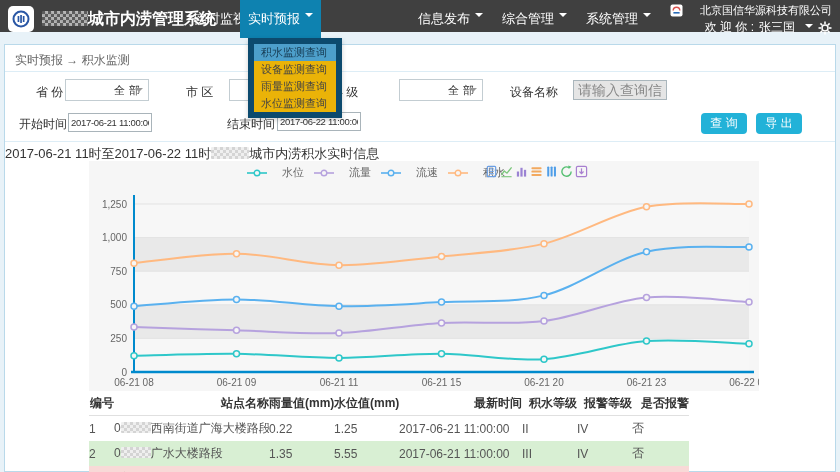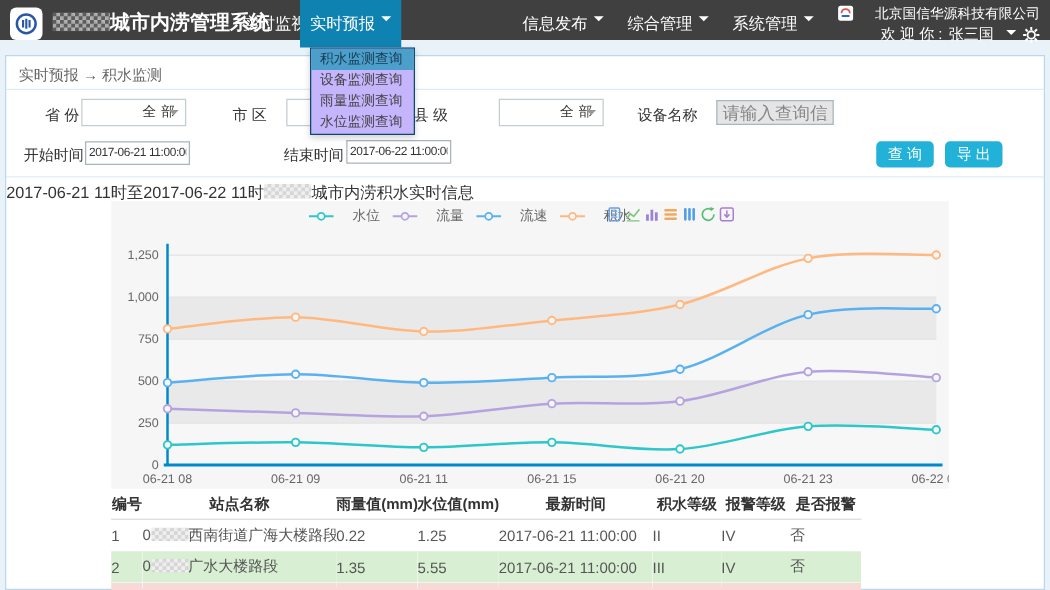--- a/index.html
+++ b/index.html
@@ -13,21 +13,21 @@
   .topbar{position:absolute;left:0;top:0;width:840px;height:32px;background:#404040;z-index:5;}
   .logo-box{position:absolute;left:8px;top:6px;width:26px;height:26px;background:#fff;border-radius:5px;display:flex;align-items:center;justify-content:center;}
   .app-title{position:absolute;left:42px;top:0;height:38px;line-height:38px;color:#fff;font-size:16px;font-weight:bold;white-space:nowrap;}
   .nav-item{position:absolute;top:0;height:38px;line-height:38px;padding:0 8px;color:#fff;font-size:13px;white-space:nowrap;cursor:pointer;}
   .nav-item.active{background:#0e82b0;}
   .caret{display:inline-block;width:0;height:0;border:4px solid transparent;border-top-color:#fff;margin-left:5px;vertical-align:2px;}
   .hdr-right{position:absolute;right:8px;top:0;height:38px;color:#fff;text-align:right;}
   .company-line{position:absolute;right:0;top:3px;font-size:11px;white-space:nowrap;display:flex;align-items:center;gap:17px;}
   .welcome-line{position:absolute;right:0;top:19px;font-size:12px;white-space:nowrap;display:flex;align-items:center;gap:5px;}
   
-  .dropdown{position:absolute;left:248px;top:38px;width:82px;background:#c4b5fd;border:1px solid #0c4a6e;box-shadow:0 2px 5px rgba(0,0,0,.18);z-index:20;}
+  .dropdown{position:absolute;left:248px;top:38px;width:82px;background:#eab308;border:6px solid #0c4a6e;box-shadow:0 2px 5px rgba(0,0,0,.18);z-index:20;}
   .dropdown .dd-item{height:17px;line-height:17px;padding:0 7px;font-size:11px;color:#444;cursor:pointer;white-space:nowrap;}
   .dropdown .dd-item.active{background:#4d9fcb;color:#163a52;}
   
   .panel{position:absolute;left:4px;top:44px;width:832px;height:428px;box-sizing:border-box;background:#fff;border:1px solid #b9d9ea;z-index:1;}
   .breadcrumb{position:absolute;left:10px;top:7px;font-size:12px;color:#666;}
   .divider{position:absolute;left:0;width:100%;height:0;border-top:1px solid #ddedf6;}
   .flabel{position:absolute;font-size:12px;color:#333;white-space:nowrap;}
   .select{position:absolute;width:84px;height:22px;box-sizing:border-box;border:1px solid #c3cdd2;background:#fff;cursor:pointer;padding-left:40px;}
   .sel-val{display:block;line-height:20px;font-size:11px;color:#333;padding-left:8px;letter-spacing:4px;}
   .sel-caret{position:absolute;right:5px;top:8px;width:0;height:0;border:4px solid transparent;border-top-color:#999;}
@@ -39,21 +39,21 @@
   
   .chart-box{position:absolute;left:84px;top:116px;width:670px;height:230px;background:#f6f6f6;}
   .legend{position:absolute;left:158px;top:4px;display:flex;gap:10px;align-items:center;}
   .legend-item{display:inline-flex;align-items:center;gap:15px;font-size:11px;color:#666;cursor:pointer;}
   .toolbox{position:absolute;left:396px;top:4px;display:flex;gap:2px;align-items:center;}
   .toolbox svg{cursor:pointer;}
   #plot{position:absolute;left:0;top:0;}
   #plot text{font-family:"Liberation Sans","DejaVu Sans",sans-serif;}
   
   .data-table{position:absolute;left:84px;top:346px;width:600px;border-collapse:collapse;table-layout:fixed;}
-  .data-table th{height:24px;font-size:12px;color:#333;text-align:center;font-weight:bold;border-bottom:1px solid #e0e0e0;padding:0;white-space:nowrap;overflow:hidden;}
+  .data-table th{height:24px;font-size:12px;color:#333;text-align:right;font-weight:bold;border-bottom:1px solid #e0e0e0;padding:0;white-space:nowrap;overflow:hidden;}
   .data-table td{height:25px;font-size:12px;color:#555;padding:0;white-space:nowrap;overflow:hidden;}
   tr.row-green td{background:#d8efd3;}
   tr.row-red td{background:#f8d9d7;}
   
   .mosaic{display:inline-block;width:30px;height:11px;vertical-align:-1px;border-radius:1px;
     background-image:linear-gradient(45deg,#d4d4d4 25%,transparent 25%,transparent 75%,#d4d4d4 75%),
                      linear-gradient(45deg,#d4d4d4 25%,#efefef 25%,#efefef 75%,#d4d4d4 75%);
     background-size:6px 6px;background-position:0 0,3px 3px;filter:blur(.6px);}
   .mosaic.on-blue{width:46px;height:15px;vertical-align:-2px;
     background-image:linear-gradient(45deg,rgba(255,255,255,.55) 25%,transparent 25%,transparent 75%,rgba(255,255,255,.55) 75%),

